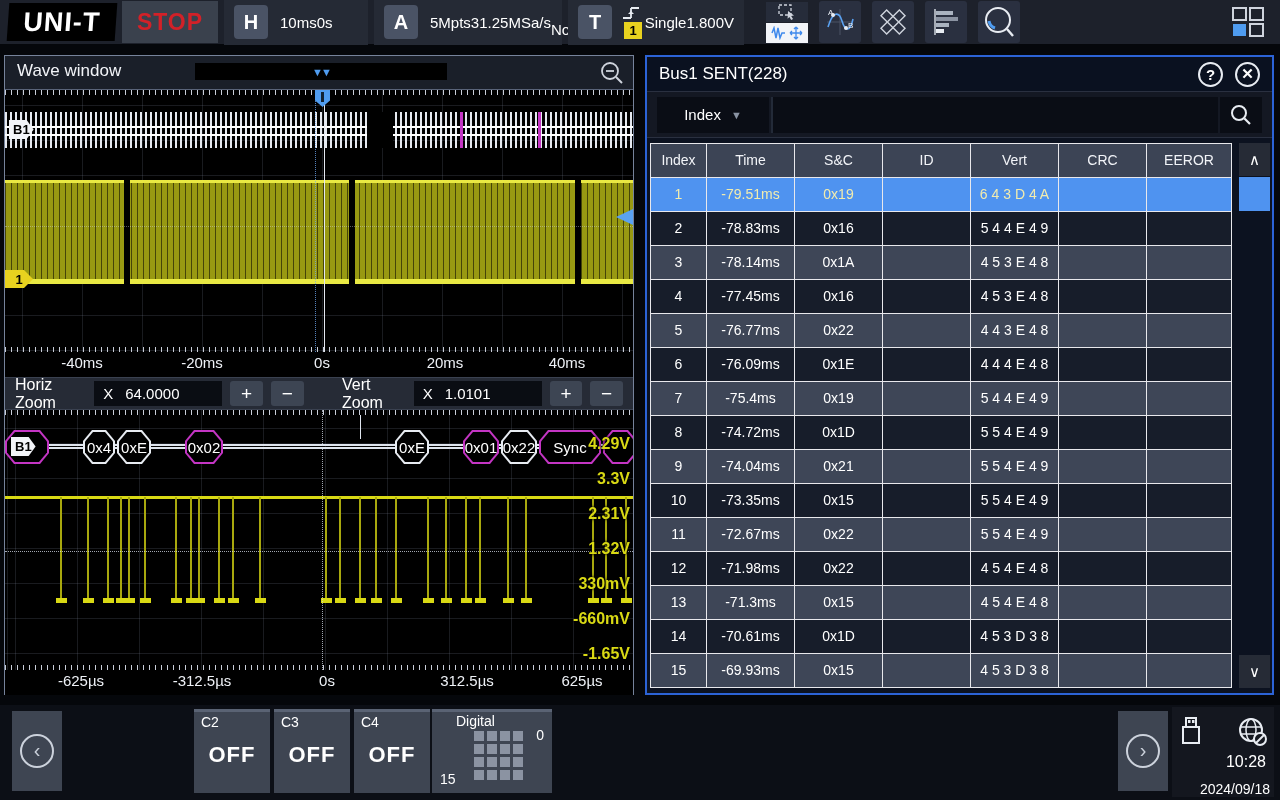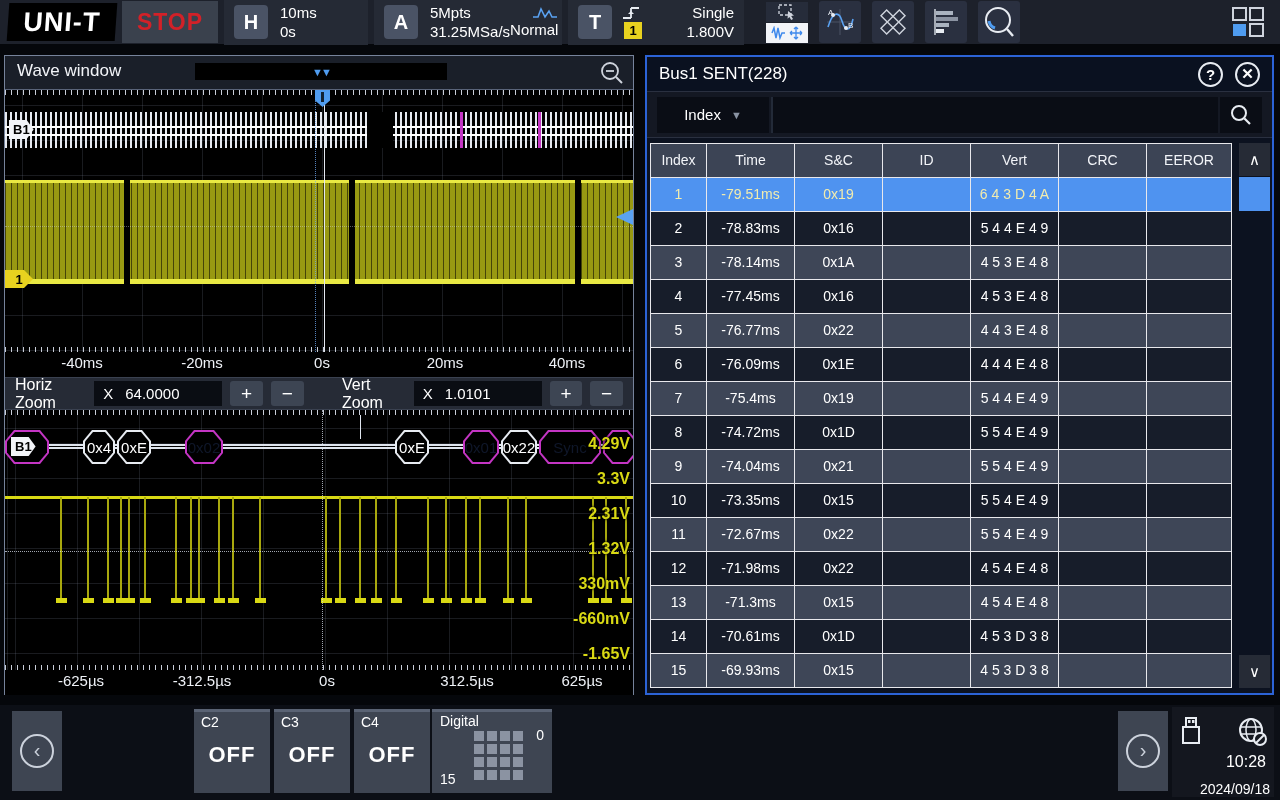--- a/index.html
+++ b/index.html
@@ -9,21 +9,21 @@
   
   .toolbar{position:absolute;left:0;top:0;width:1280px;height:46px;background:#1d212b;
            display:flex;align-items:center;border-bottom:2px solid #05070b;box-sizing:border-box;}
   .logo{margin-left:8px;width:108px;height:38px;background:#000;display:flex;align-items:center;justify-content:center;
         font-weight:bold;font-size:27px;letter-spacing:1px;color:#fff;transform:skewX(-4deg);}
   .stopbtn{margin-left:6px;width:96px;height:42px;background:#3a414d;border:none;color:#d22128;
            font-family:inherit;font-size:23px;font-weight:bold;letter-spacing:1px;cursor:pointer;}
   .tbsec{height:46px;background:#252a35;display:flex;align-items:center;padding:0 10px;margin-left:6px;box-sizing:border-box;}
   .chip{width:34px;height:34px;background:#4a5365;border-radius:4px;display:flex;align-items:center;justify-content:center;
         font-size:20px;font-weight:bold;flex:none;}
-  .tcol{display:flex;flex-direction:column;margin-left:12px;font-size:15px;line-height:19px;}
+  .tcol{display:flex;flex-direction:row;margin-left:12px;font-size:15px;line-height:19px;}
   .tcol.right{align-items:flex-end;}
   .h-sec{width:144px;}
   .a-sec{width:188px;}
   .a-right{margin-left:auto;display:flex;flex-direction:column;align-items:flex-end;line-height:19px;font-size:15px;}
   .t-sec{width:176px;}
   .trig-ic{display:flex;flex-direction:column;align-items:center;margin-left:10px;}
   .badge{width:18px;height:17px;background:#e8d21f;color:#000;font-size:13px;font-weight:bold;
          display:flex;align-items:center;justify-content:center;margin-top:1px;}
   .tb-icons{display:flex;gap:11px;margin-left:22px;align-items:center;}
   .tbtn{width:42px;height:42px;background:#2a3040;border-radius:3px;display:flex;align-items:center;justify-content:center;cursor:pointer;}
@@ -105,21 +105,21 @@
 
   
   .decode-row{position:absolute;left:0;right:0;top:20px;height:34px;z-index:4;}
   .decode-row::before{content:"";position:absolute;left:0;right:0;top:14px;height:5px;
         border-top:2px solid #dfe5ee;border-bottom:2px solid #dfe5ee;box-sizing:border-box;}
   .hexbox{position:absolute;top:0;height:34px;background:#e8ecf2;display:flex;align-items:center;justify-content:center;
         clip-path:polygon(9px 0,calc(100% - 9px) 0,100% 32%,100% 68%,calc(100% - 9px) 100%,9px 100%,0 68%,0 32%);}
   .hexinner{position:absolute;inset:2px;background:#000;
         clip-path:polygon(8px 0,calc(100% - 8px) 0,100% 32%,100% 68%,calc(100% - 8px) 100%,8px 100%,0 68%,0 32%);}
   .hexlabel{position:relative;z-index:1;font-size:15px;color:#fff;}
-  .hexbox.magenta{background:#c435c4;} .hexbox.magenta .hexlabel{color:#0f172a;text-align:right;}
+  .hexbox.magenta{background:#c435c4;} .hexbox.magenta .hexlabel{color:#ffffff;text-align:right;}
   .dtick{position:absolute;left:355px;top:5px;width:1px;height:24px;background:#dfe5ee;}
 
   
   .hline{position:absolute;left:0;right:0;top:86px;height:3px;background:#d9d914;z-index:2;}
   .pulse{position:absolute;top:87px;width:2px;height:106px;background:#a8a80e;z-index:2;}
   .pulse::after{content:"";position:absolute;left:-4px;bottom:0;width:11px;height:5px;background:#d9d914;}
 
   
   .bus-panel{position:absolute;left:645px;top:55px;width:629px;height:640px;background:#0c1220;
              border:2px solid #2c63d6;box-sizing:border-box;}
@@ -163,21 +163,21 @@
           box-sizing:border-box;padding:3px 7px;display:flex;flex-direction:column;justify-content:space-between;
           font-size:14px;cursor:pointer;}
   .c1row{display:flex;justify-content:space-between;align-items:center;height:18px;}
   .bwicon{width:22px;height:9px;background-image:repeating-linear-gradient(90deg,#4f9cf0 0 4px,transparent 4px 6px);
           background-size:100% 3px;background-repeat:repeat-y;background-position:0 0;}
   .offcard{position:absolute;top:4px;width:76px;height:84px;background:#3e4552;box-shadow:inset 0 3px 0 #5a6374;
           cursor:pointer;box-sizing:border-box;padding:5px 7px;}
   .offcard .cname{font-size:14px;}
   .offcard .cstate{margin-top:12px;text-align:center;font-size:22px;font-weight:bold;letter-spacing:1px;}
   .digicard{position:absolute;left:432px;top:4px;width:120px;height:84px;background:#3e4552;
-          box-shadow:inset 0 3px 0 #5a6374;cursor:pointer;box-sizing:border-box;padding:4px 8px;position:absolute;}
+          box-shadow:inset 0 3px 0 #5a6374;cursor:pointer;box-sizing:border-box;padding:4px 24px;position:absolute;}
   .digname{font-size:14px;}
   .dgrid{position:absolute;left:42px;top:22px;width:55px;height:52px;display:grid;
          grid-template-columns:repeat(4,10px);grid-auto-rows:10px;gap:3px;}
   .dg-sq{background:#8b93a2;}
   .dignum-hi{position:absolute;right:8px;top:18px;font-size:14px;}
   .dignum-lo{position:absolute;left:8px;bottom:6px;font-size:14px;}
   .clockpanel{position:absolute;left:1172px;top:2px;width:102px;height:90px;background:#14171f;cursor:pointer;}
   .clockicons{position:absolute;left:6px;top:8px;right:6px;display:flex;justify-content:space-between;}
   .clocktime{position:absolute;right:8px;top:46px;font-size:16px;}
   .clockdate{position:absolute;right:4px;top:74px;font-size:14px;}

